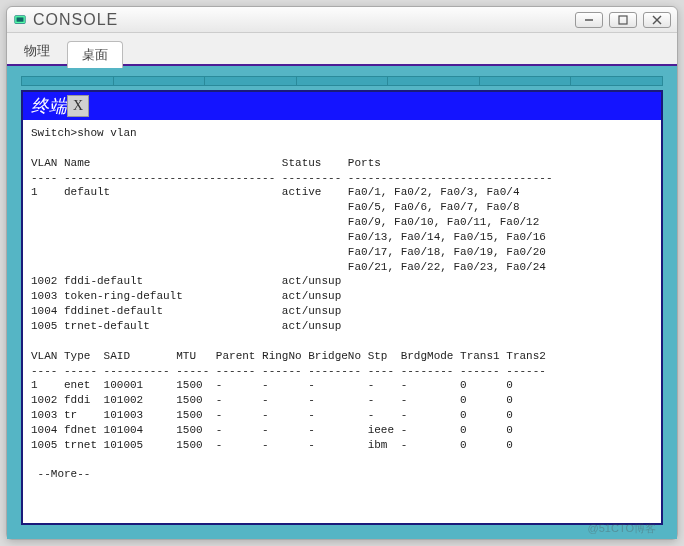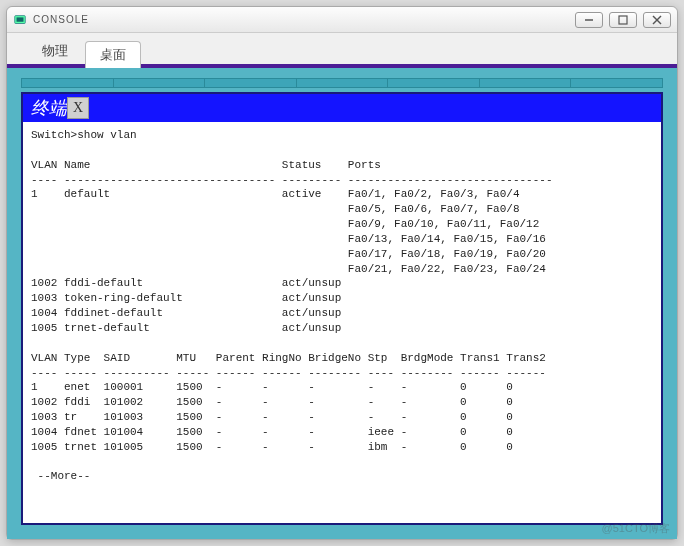--- a/index.html
+++ b/index.html
@@ -30,39 +30,39 @@
     background: linear-gradient(#fdfdfd,#e8e8e8);
     border-radius: 6px 6px 0 0;
   }
   .titlebar .icon {
     width: 14px; height: 14px;
     margin-right: 6px;
     display: inline-flex;
   }
   .titlebar .title {
     flex: 1;
-    font-size: 10px;
+    font-size: 16px;
     color: #555;
     letter-spacing: 1px;
   }
   .winbtns { display: flex; gap: 6px; }
   .winbtn {
     width: 28px; height: 16px;
     border: 1px solid #999;
     border-radius: 3px;
     background: linear-gradient(#fff,#e6e6e6);
     display: flex; align-items: center; justify-content: center;
     font-size: 10px; color: #555;
     cursor: pointer;
   }
   .tabs {
     display: flex;
-    padding: 4px 6px 0 20px;
+    padding: 4px 6px 0 2px;
     background: #f0f0f0;
-    border-bottom: 4px solid #4c1d95;
+    border-bottom: 2px solid #4c1d95;
   }
   .tab {
     padding: 4px 14px;
     font-size: 13px;
     color: #444;
     border: 1px solid transparent;
     border-bottom: none;
     cursor: pointer;
     margin-right: 2px;
     border-radius: 4px 4px 0 0;
@@ -124,21 +124,21 @@
   }
   .terminal-body pre {
     font-family: "Courier New", monospace;
     font-size: 11px;
     line-height: 1.35;
     color: #222;
     white-space: pre;
   }
   .watermark {
     position: absolute;
-    right: 14px;
+    right: 28px;
     bottom: 10px;
     font-size: 11px;
     color: rgba(80,80,80,0.35);
   }
   ::-webkit-scrollbar { width: 16px; }
   ::-webkit-scrollbar-track { background: #eee; border-left:1px solid #ccc; }
   ::-webkit-scrollbar-thumb { background: #c5c5c5; border:1px solid #aaa; }
 </style>
 </head>
 <body>

